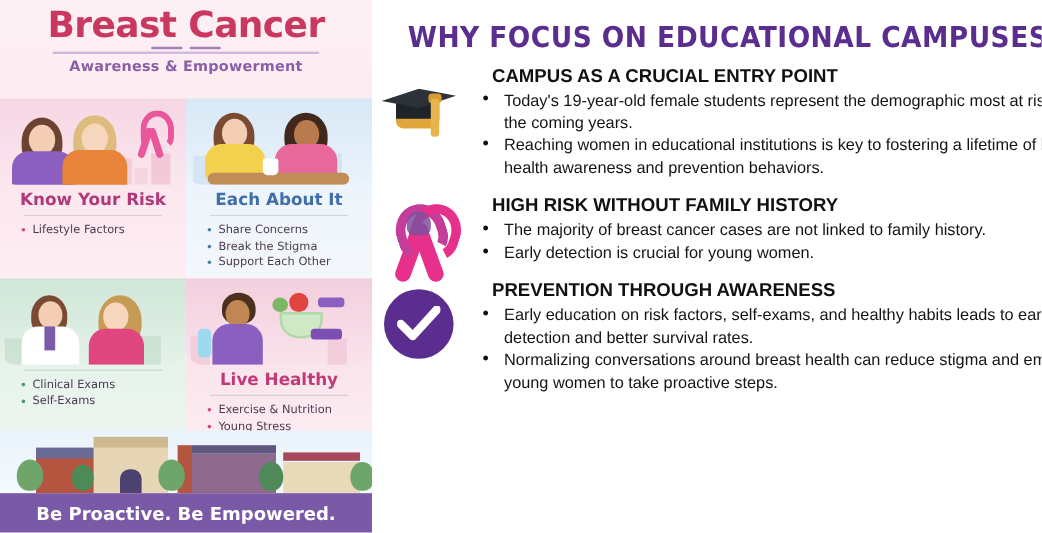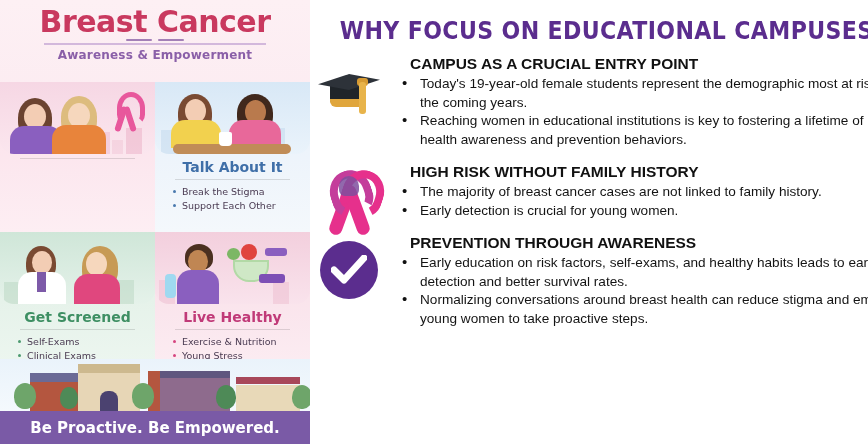--- a/index.html
+++ b/index.html
@@ -225,22 +225,24 @@
             <span class="head" style="left:16px;top:7px;width:22px;height:25px;background:#f6d7bd;"></span>
             <span class="body-s" style="left:0;top:29px;width:54px;height:30px;background:#e8843b;"></span>
           </div>
 
           <div style="position:absolute;right:16px;top:10px;width:24px;height:40px;">
             <span style="position:absolute;left:3px;top:14px;width:6px;height:26px;background:#e8579c;border-radius:3px;transform:rotate(18deg);"></span>
             <span style="position:absolute;left:12px;top:14px;width:6px;height:26px;background:#e8579c;border-radius:3px;transform:rotate(-18deg);"></span>
             <span style="position:absolute;left:2px;top:0;width:18px;height:22px;border:5px solid #e8579c;border-radius:50% 50% 30% 30%;border-bottom-color:transparent;"></span>
           </div>
         </div>
+        <div class="card-title ct-pink">Know Your Risk</div>
         <div class="card-rule"></div>
         <ul class="card-list bl-pink">
+          <li>Lifestyle Factors</li>
         </ul>
       </div>
 
       <div class="card blue-l">
         <div class="card-art a2">
           <div class="skyline">
             <span class="sky-b" style="left:6px;width:16px;height:24px;background:#bcd4ea;"></span>
             <span class="sky-b" style="left:24px;width:12px;height:16px;background:#cbdef0;"></span>
             <span class="sky-b" style="left:112px;width:18px;height:26px;background:#bcd4ea;"></span>
           </div>
@@ -250,23 +252,24 @@
             <span class="body-s" style="left:0;top:26px;width:50px;height:28px;background:#f2d14e;"></span>
           </div>
           <div class="fig" style="left:74px;bottom:8px;width:52px;height:52px;">
             <span class="hair" style="left:8px;top:0;width:36px;height:38px;background:#40281c;"></span>
             <span class="head" style="left:16px;top:6px;width:21px;height:24px;background:#b97a4d;"></span>
             <span class="body-s" style="left:0;top:26px;width:52px;height:28px;background:#e8689a;"></span>
           </div>
           <span style="position:absolute;left:18px;bottom:0;width:118px;height:10px;background:#c08c57;border-radius:6px;"></span>
           <span style="position:absolute;left:64px;bottom:8px;width:13px;height:14px;background:#ffffff;border-radius:2px 2px 4px 4px;"></span>
         </div>
-        <div class="card-title ct-blue">Talk About It</div>
+        <div class="card-title ct-blue">Each About It</div>
         <div class="card-rule"></div>
         <ul class="card-list bl-blue">
+          <li>Share Concerns</li>
           <li>Break the Stigma</li>
           <li>Support Each Other</li>
         </ul>
       </div>
 
       <div class="card green-l">
         <div class="card-art a3">
           <div class="skyline">
             <span class="sky-b" style="left:4px;width:16px;height:22px;background:#b4d2bd;"></span>
             <span class="sky-b" style="left:22px;width:12px;height:15px;background:#c6dfcd;"></span>
@@ -277,25 +280,24 @@
             <span class="head" style="left:14px;top:5px;width:20px;height:23px;background:#f3cdb4;"></span>
             <span class="body-s" style="left:0;top:26px;width:48px;height:32px;background:#ffffff;"></span>
             <span style="position:absolute;left:19px;top:26px;width:9px;height:20px;background:#7d5aa8;"></span>
           </div>
           <div class="fig" style="left:72px;bottom:0;width:52px;height:58px;">
             <span class="hair" style="left:10px;top:0;width:36px;height:42px;background:#c79a55;"></span>
             <span class="head" style="left:14px;top:6px;width:21px;height:24px;background:#f6d7bd;"></span>
             <span class="body-s" style="left:2px;top:28px;width:46px;height:30px;background:#e0477e;"></span>
           </div>
         </div>
-        <div class="card-title ct-green">Get Screened</div>
         <div class="card-rule"></div>
         <ul class="card-list bl-green">
+          <li>Clinical Exams</li>
           <li>Self-Exams</li>
-          <li>Clinical Exams</li>
         </ul>
       </div>
 
       <div class="card rose-l">
         <div class="card-art a4">
           <div class="skyline">
             <span class="sky-b" style="left:4px;width:16px;height:24px;background:#eab9cd;"></span>
             <span class="sky-b" style="left:118px;width:16px;height:22px;background:#eab9cd;"></span>
           </div>
           <div class="fig" style="left:20px;bottom:0;width:46px;height:60px;">

